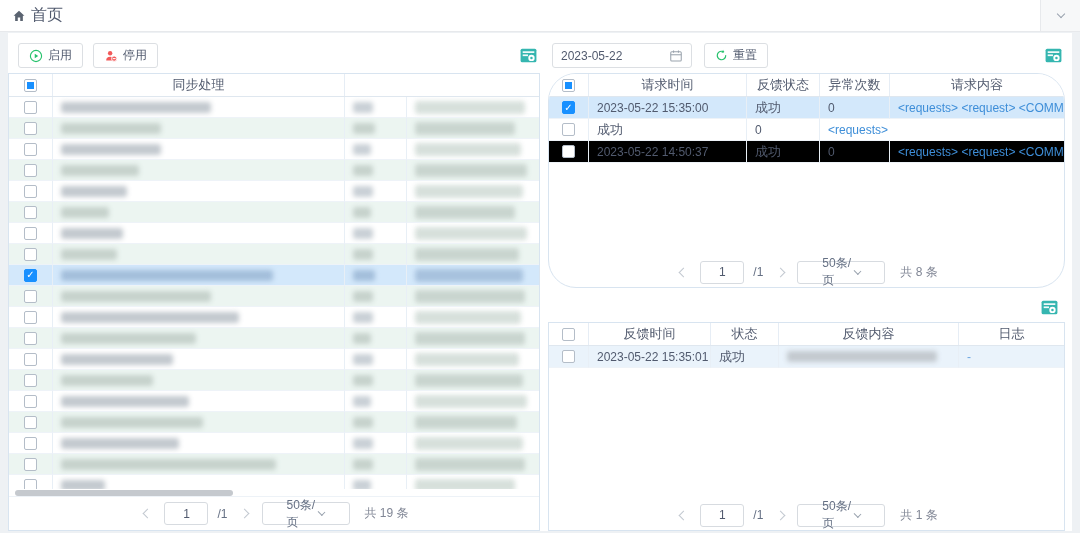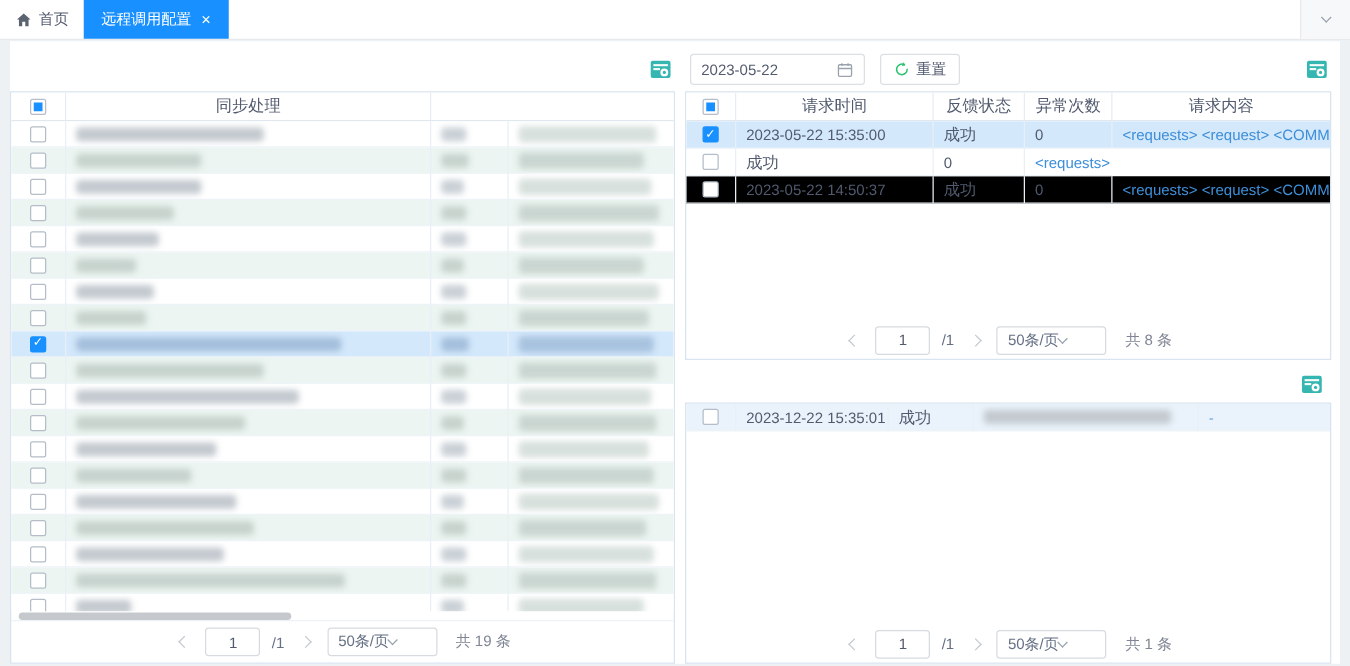--- a/index.html
+++ b/index.html
@@ -3,21 +3,21 @@
 <meta charset="utf-8">
 <style>
   * { margin:0; padding:0; box-sizing:border-box; }
   html,body { width:1080px; height:533px; overflow:hidden; background:#eef1f4;
     font-family:"Liberation Sans","DejaVu Sans",sans-serif; color:#515a6e; }
   .stage { position:relative; width:1080px; height:533px; }
 
   
   .tabbar { position:absolute; left:0; top:0; width:1080px; height:32px; background:#fff;
     border-bottom:1px solid #e7e9ec; display:flex; align-items:stretch; }
-  .home-tab { display:flex; align-items:center; gap:5px; padding:0 12px; font-size:12px; color:#515a6e; cursor:pointer; }
+  .home-tab { display:flex; align-items:center; gap:5px; padding:0 12px; font-size:16px; color:#515a6e; cursor:pointer; }
   .active-tab { display:flex; align-items:center; gap:8px; padding:0 14px; background:#1890ff; color:#fff; font-size:12px; cursor:pointer; }
   .active-tab .close { font-size:13px; line-height:1; }
   .tab-collapse { margin-left:auto; width:40px; border-left:1px solid #e7e9ec; background:#f7f8f9;
     display:flex; align-items:center; justify-content:center; cursor:pointer; }
 
   .content-bg { position:absolute; left:8px; top:33px; width:1064px; height:498px; background:#fff; }
 
   
   .btn { display:inline-flex; align-items:center; gap:5px; height:25px; padding:0 10px; background:#fff;
     border:1px solid #dcdfe3; border-radius:3px; font-size:12px; color:#515a6e; cursor:pointer; }
@@ -25,21 +25,21 @@
   .toolbar-right { position:absolute; left:552px; top:43px; display:flex; gap:12px; }
   .date-input { width:140px; height:25px; border:1px solid #dcdfe3; border-radius:3px; display:flex;
     align-items:center; padding:4px 8px; gap:6px; background:#fff; }
   .date-input input { border:none; outline:none; flex:1; font-size:12px; color:#515a6e; width:90px;
     font-family:"Liberation Sans","DejaVu Sans",sans-serif; background:transparent; }
   .icon-btn { position:absolute; width:20px; height:20px; cursor:pointer; }
 
   
   .panel { position:absolute; background:#fff; border:1px solid #d8e4f0; display:flex; flex-direction:column; overflow:hidden; }
   .p-left   { left:8px;   top:73px;  width:532px; height:458px; }
-  .p-rtop   { left:548px; top:73px;  width:517px; height:215px; }
+  .p-rtop   { left:548px; top:73px;  width:517px; height:215px;border-radius:28px; }
   .p-rbot   { left:548px; top:322px; width:517px; height:209px; }
 
   .thead { display:grid; height:23px; border-bottom:1px solid #dfe7ef; background:#fff;
     font-size:13px; color:#515a6e; align-items:center; flex:0 0 auto; }
   .thead .hcell { text-align:center; height:100%; display:flex; align-items:center; justify-content:center;
     border-right:1px solid #e6edf5; }
   .thead .hcell:last-child { border-right:none; }
 
   .grid-l  { grid-template-columns:44px 292px 62px 1fr; }
   .grid-rt { grid-template-columns:40px 158px 73px 70px 1fr; }
@@ -86,50 +86,68 @@
     font-size:12px; color:#657084; }
   .pg-30 { height:30px; } .pg-34 { height:33px; }
   .pg-btn { width:16px; height:16px; display:flex; align-items:center; justify-content:center; cursor:pointer; }
   .chev { display:inline-block; width:7px; height:7px; border-left:1.5px solid #c2c8d0; border-bottom:1.5px solid #c2c8d0; }
   .chev-left { transform:rotate(45deg); }
   .chev-right { transform:rotate(-135deg); }
   .chev-down { transform:rotate(-45deg); border-color:#98a1ad; width:6px; height:6px; margin-top:-3px; }
   .pg-input { width:44px; height:23px; border:1px solid #d7dbe0; border-radius:3px; text-align:center;
     font-size:12px; color:#515a6e; outline:none; background:#fff; font-family:"Liberation Sans","DejaVu Sans",sans-serif; }
   .pg-size { width:88px; height:23px; border:1px solid #d7dbe0; border-radius:3px; display:flex;
-    align-items:center; justify-content:flex-start; padding:0 8px; cursor:pointer; background:#fff; }
+    align-items:center; justify-content:flex-start; padding:0 24px; cursor:pointer; background:#fff; }
   .pg-total { margin-left:6px; color:#808695; }
 
   svg { display:block; }
 </style>
 </head>
 <body>
 
 <div class="stage">
 
   <div class="tabbar">
     <div class="home-tab">
       <span>
         <svg width="14" height="14" viewBox="0 0 16 16">
             <path d="M8 2 L14.2 7.6 H12.4 V13.6 H9.4 V9.6 H6.6 V13.6 H3.6 V7.6 H1.8 Z" fill="#5a6370"></path>
           </svg>
       </span>
       <span>首页</span>
     </div>
-    <div class="active-tab">
-      <span>远程调用配置</span>
-      <span class="close">×</span>
-    </div>
     <div class="tab-collapse">
       <i class="chev chev-down"></i>
     </div>
   </div>
 
   <div class="content-bg"></div>
 
+  <div class="toolbar-left">
+    <button class="btn">
+      <span>
+        <svg width="14" height="14" viewBox="0 0 16 16">
+          <circle cx="8" cy="8" r="6.4" fill="none" stroke="#27c26d" stroke-width="1.3"></circle>
+          <path d="M6.6 5.4 L10.6 8 L6.6 10.6 Z" fill="#27c26d"></path>
+        </svg>
+      </span>
+      <span>启用</span>
+    </button>
+    <button class="btn">
+      <span>
+        <svg width="14" height="14" viewBox="0 0 16 16">
+          <circle cx="7" cy="4.8" r="2.5" fill="#f25a5a"></circle>
+          <path d="M2.5 13 a4.5 4.2 0 0 1 9 0 Z" fill="#f25a5a"></path>
+          <circle cx="11.6" cy="11" r="3" fill="#f25a5a" stroke="#fff" stroke-width="1"></circle>
+          <rect x="9.9" y="10.4" width="3.4" height="1.2" fill="#fff"></rect>
+        </svg>
+      </span>
+      <span>停用</span>
+    </button>
+  </div>
   <div class="icon-btn" style="left:519px; top:46px;">
     <svg width="19" height="19" viewBox="0 0 18 18">
       <rect x="1.5" y="2.5" width="15" height="13" rx="1.5" fill="#35b6b0"></rect>
       <rect x="3.5" y="5" width="11" height="1.6" fill="#fff" opacity="0.95"></rect>
       <rect x="3.5" y="8" width="5" height="1.6" fill="#fff" opacity="0.95"></rect>
       <circle cx="11.8" cy="11.3" r="3" fill="#fff"></circle>
       <circle cx="11.8" cy="11.3" r="1.2" fill="#35b6b0"></circle>
     </svg>
   </div>
 
@@ -519,26 +537,35 @@
         </span>
       <span class="pg-size">
         <span>50条/页</span>
         <i class="chev chev-down"></i>
       </span>
       <span class="pg-total">共 8 条</span>
     </div>
   </div>
 
   <div class="panel p-rbot">
+    <div class="thead grid-rb">
+      <div class="hcell">
+          <span class="cb"></span>
+        </div>
+      <div class="hcell">反馈时间</div>
+      <div class="hcell">状态</div>
+      <div class="hcell">反馈内容</div>
+      <div class="hcell">日志</div>
+    </div>
     <div class="tbody">
         <div class="trow trow-rb grid-rb stripe-rb">
     <div class="cell cb-cell">
             <span class="cb"></span>
           </div>
-    <div class="cell num">2023-12-22 15:35:01</div>
+    <div class="cell num">2023-05-22 15:35:01</div>
     <div class="cell txt">成功</div>
     <div class="cell">
             <span class="bar" style="width: 150px;"></span>
           </div>
     <div class="cell dash">-</div>
   </div>
       </div>
     <div class="pager pg-30">
       <span class="pg-btn">
           <i class="chev chev-left"></i>

